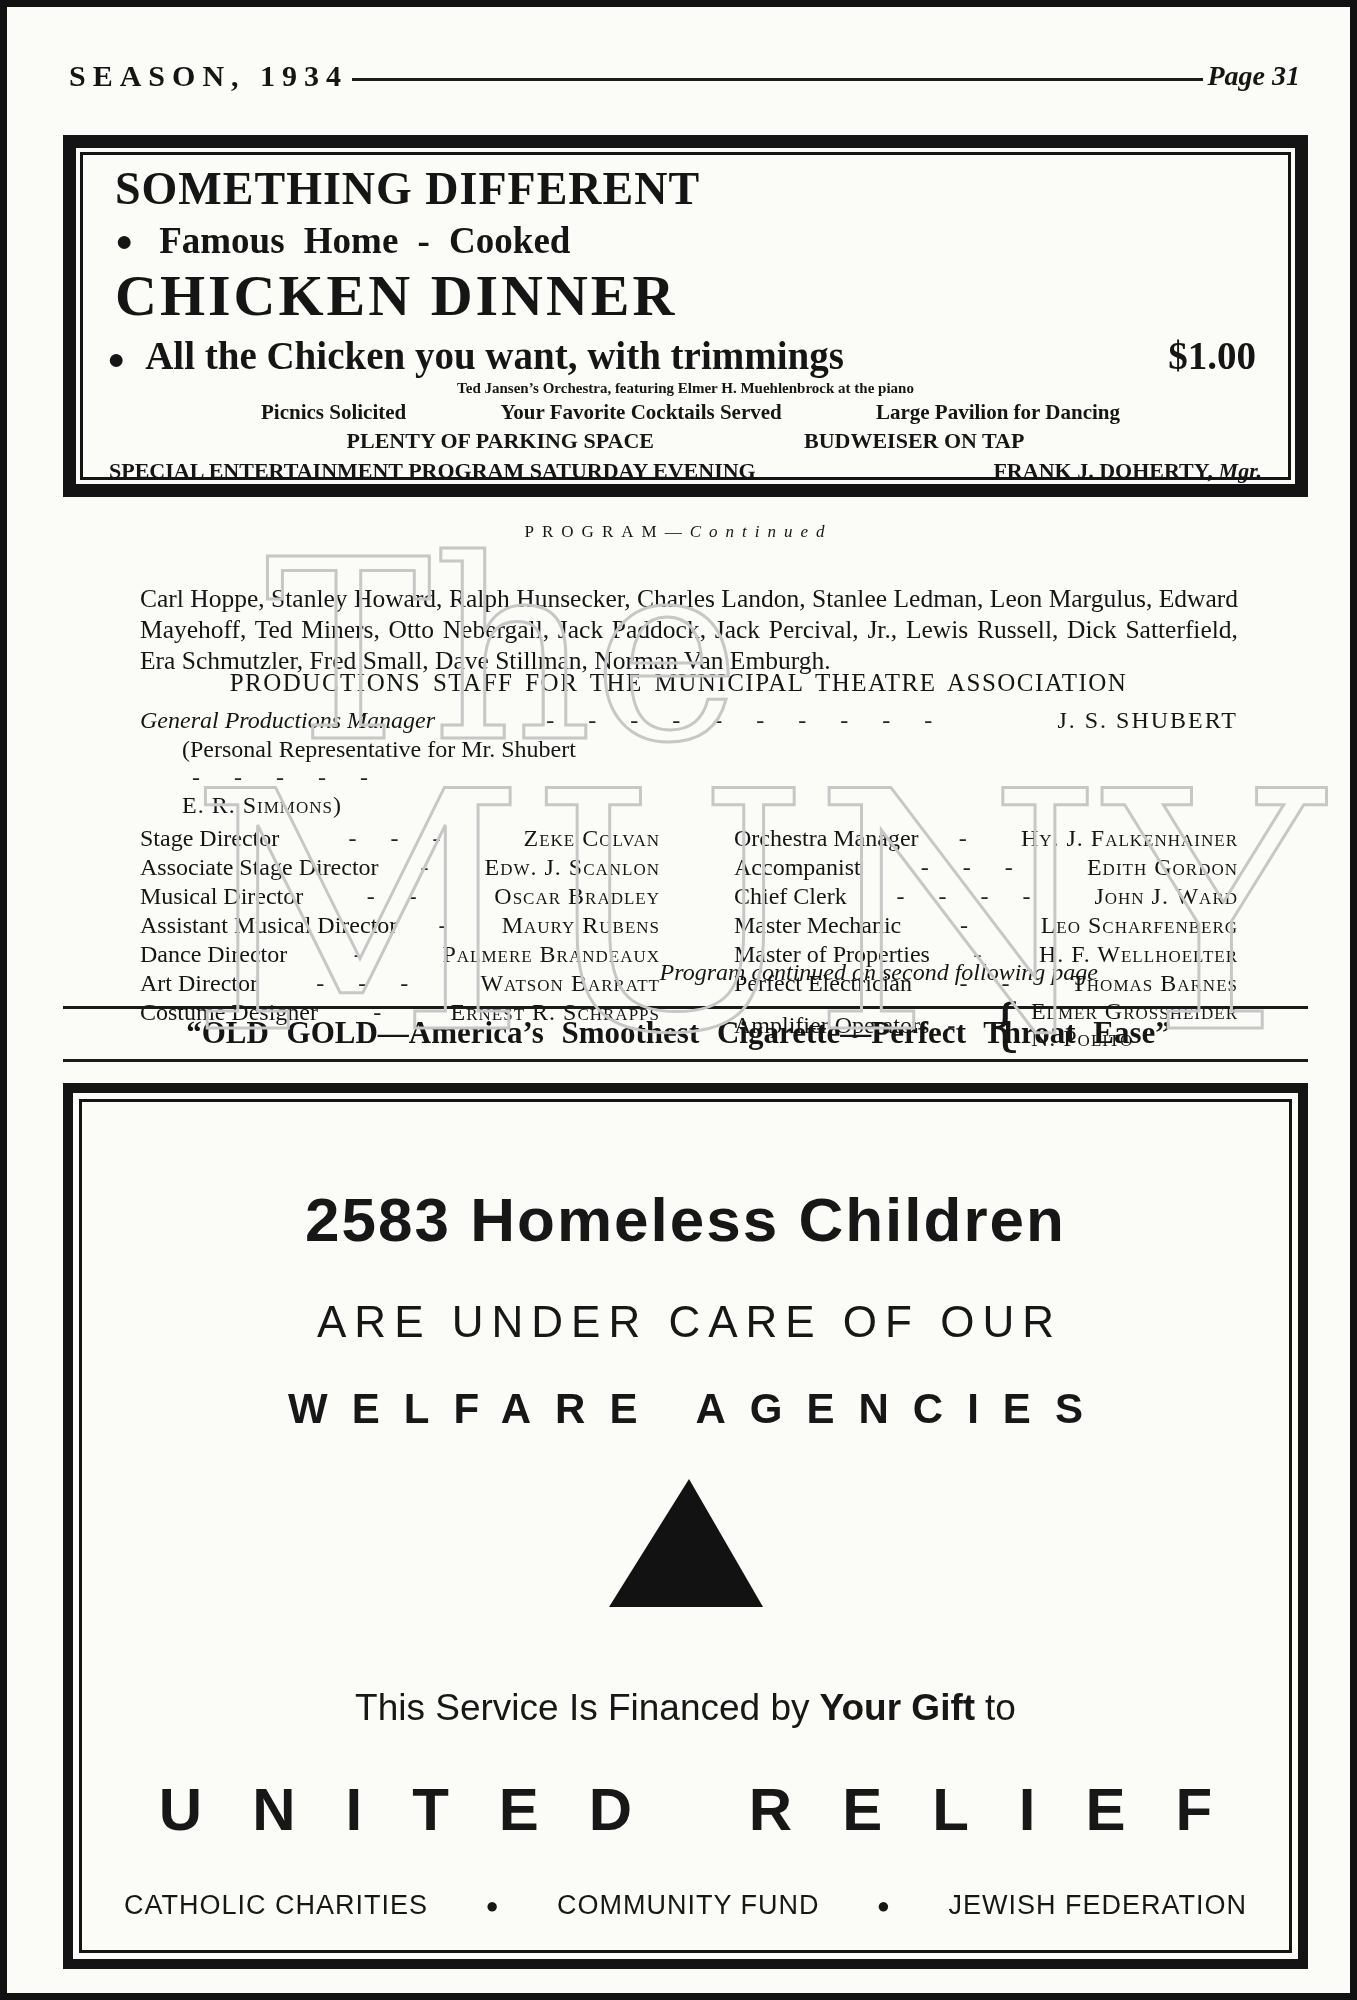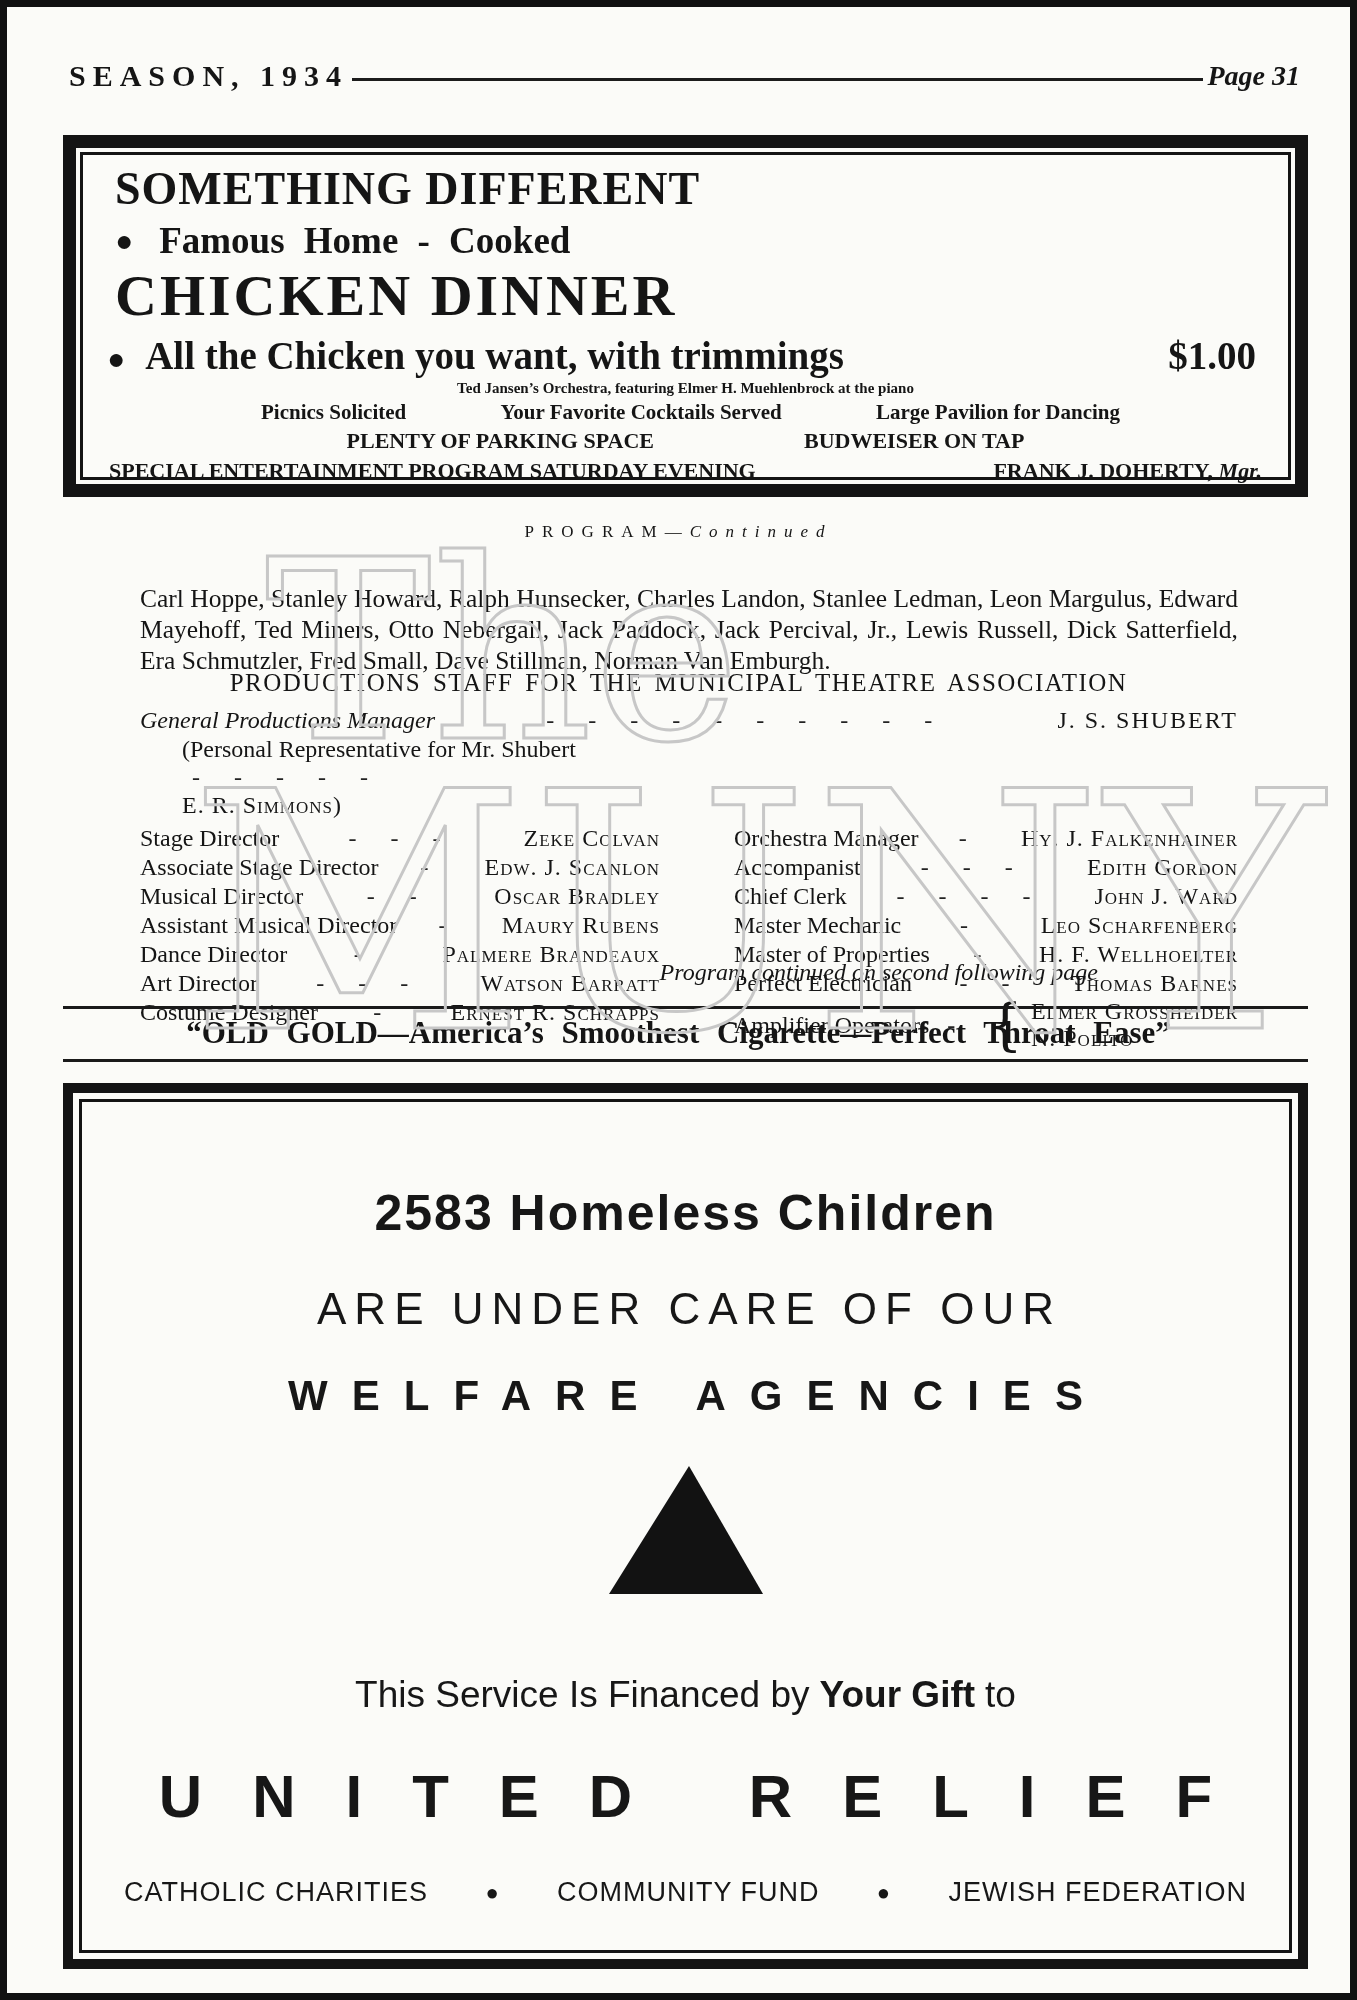--- a/index.html
+++ b/index.html
@@ -60,21 +60,21 @@
   .continued-note{position:absolute;top:952px;left:0;width:100%;text-align:right;padding-right:252px;box-sizing:border-box;font-style:italic;font-size:24px;}
   
   .rule1{position:absolute;top:999px;left:56px;width:1245px;height:3px;background:#1a1a1a;}
   .oldgold{position:absolute;top:1008px;left:0;width:100%;text-align:center;font-size:31px;font-weight:bold;word-spacing:10px;}
   .rule2{position:absolute;top:1052px;left:56px;width:1245px;height:3px;background:#1a1a1a;}
   
   .relief-ad{position:absolute;top:1076px;left:56px;width:1245px;height:886px;
     box-sizing:border-box;border:10px solid #141414;padding:6px;background:#fbfbf8;}
   .relief-inner{box-sizing:border-box;border:3px solid #141414;height:100%;text-align:center;
     font-family:"Liberation Sans","DejaVu Sans",sans-serif;color:#171717;}
-  .r-title{margin-top:82px;font-size:50px;font-weight:bold;letter-spacing:2px;}
+  .r-title{margin-top:82px;font-size:62px;font-weight:bold;letter-spacing:2px;}
   .r-sub{margin-top:42px;font-size:44px;font-weight:normal;letter-spacing:8px;padding-left:8px;}
   .r-welfare{margin-top:38px;font-size:42px;font-weight:bold;letter-spacing:24px;padding-left:24px;}
   .r-triangle{width:0;height:0;margin:46px auto 0 auto;
     border-left:80px solid transparent;border-right:74px solid transparent;border-bottom:128px solid #121212;}
   .r-finance{margin-top:80px;font-size:37px;font-weight:normal;}
   .r-finance .b{font-weight:bold;margin:0 10px;}
   .r-united{margin-top:46px;font-size:60px;font-weight:bold;letter-spacing:50px;padding-left:50px;white-space:nowrap;}
   .r-orgs{margin-top:46px;display:flex;justify-content:space-between;align-items:center;padding:0 42px;font-size:27px;letter-spacing:1px;}
   .r-orgs .dot{font-size:22px;}
   

